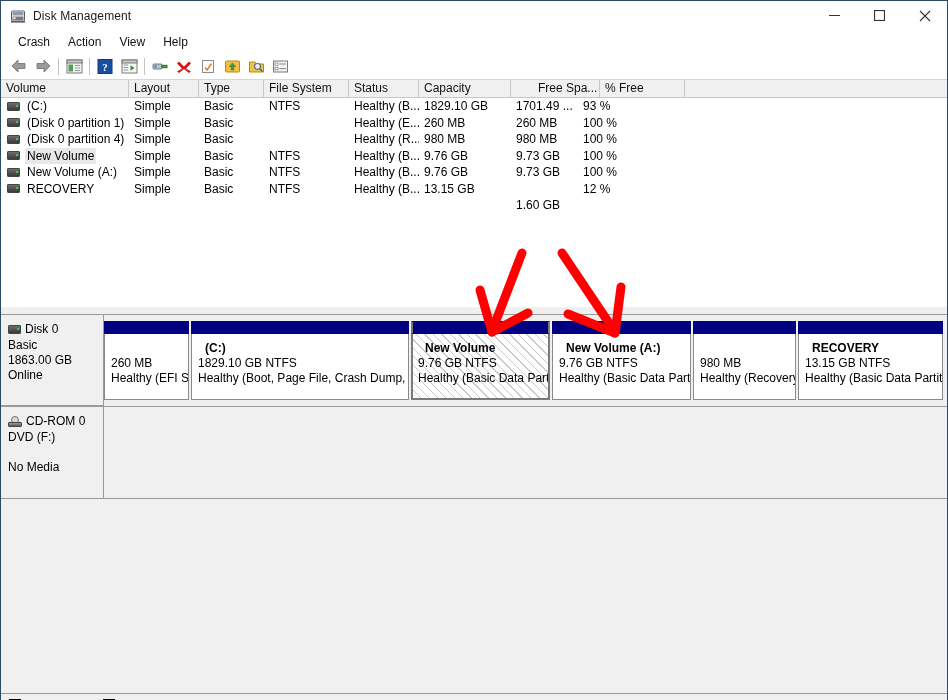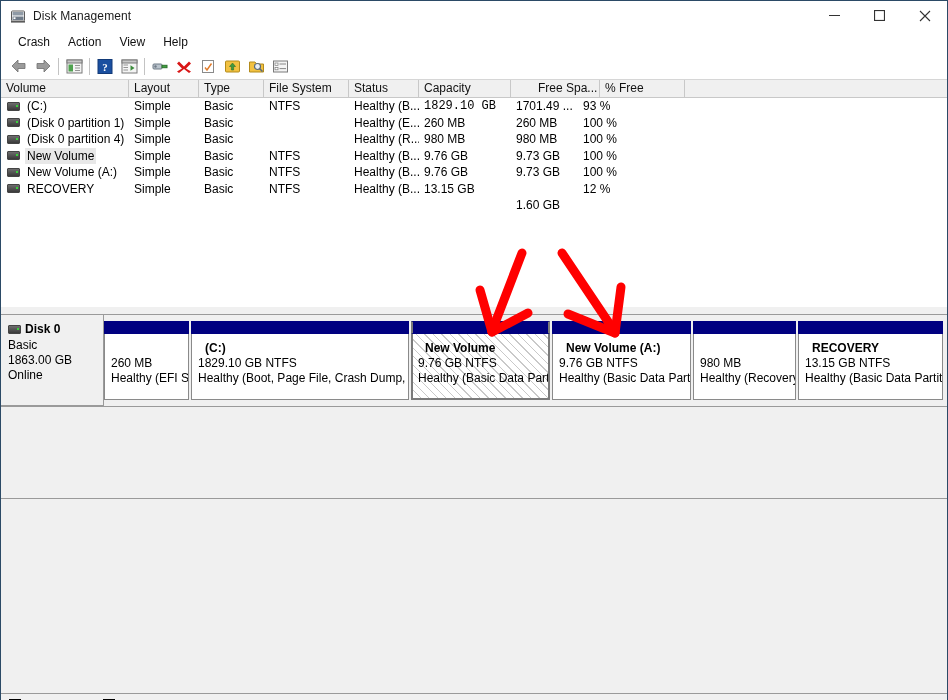--- a/index.html
+++ b/index.html
@@ -174,21 +174,21 @@
     flex: 0 0 103px;
     box-sizing: border-box;
     background: #f0f0f0;
     border-right: 1px solid #9a9a9a;
     border-bottom: 1px solid #9a9a9a;
     padding: 7px 6px 0 7px;
     font-size: 12px;
     line-height: 15px;
   }
   .disk-title {
-    font-weight: bold;
+    font-weight: normal;
     display: flex;
     align-items: center;
     margin-bottom: 1px;
   }
   .disk-title .drive-icon { margin-right: 4px; }
   .cd-icon {
     width: 14px; height: 11px;
     margin-right: 4px;
     flex: 0 0 auto;
     position: relative;
@@ -435,21 +435,21 @@
     <div id="listBody">
         <div class="vrow">
           <div class="vcell vol" style="width: 128px;">
             <span class="drive-icon"></span>
             <span class="vol-label">(C:)</span>
           </div>
           <div class="vcell" style="width: 70px;">Simple</div>
           <div class="vcell" style="width: 65px;">Basic</div>
           <div class="vcell" style="width: 85px;">NTFS</div>
           <div class="vcell" style="width: 70px;">Healthy (B...</div>
-          <div class="vcell" style="width: 92px; font-family: Liberation Mono, monospace;">1829.10 GB</div>
+          <div class="vcell" style="width: 92px;">1829.10 GB</div>
           <div class="vcell" style="width: 67px;">1701.49 ...</div>
           <div class="vcell" style="width: 85px;">93 %</div>
         </div>
         <div class="vrow">
           <div class="vcell vol" style="width: 128px;">
             <span class="drive-icon"></span>
             <span class="vol-label">(Disk 0 partition 1)</span>
           </div>
           <div class="vcell" style="width: 70px;">Simple</div>
           <div class="vcell" style="width: 65px;">Basic</div>
@@ -574,20 +574,32 @@
             <div class="part-body">
               <div class="part-name indent">RECOVERY</div>
               <div>13.15 GB NTFS</div>
               <div>Healthy (Basic Data Partiti</div>
             </div>
           </div>
         </div>
     </div>
 
     <div class="cd-media-row">
+      <div class="disk-info">
+        <div class="disk-title">
+          <span class="cd-icon">
+            <span class="disc"></span>
+              <span class="base"></span>
+          </span>
+          <span>CD-ROM 0</span>
+        </div>
+        <div>DVD (F:)</div>
+        <div class="empty-line"></div>
+        <div>No Media</div>
+      </div>
       <div class="cd-blank"></div>
     </div>
 
     <div class="legend">
       <div class="legend-item">
         <span class="legend-sw" style="background:#000000"></span>
         <span>Unallocated</span>
       </div>
       <div class="legend-item">
         <span class="legend-sw" style="background:#000080"></span>

